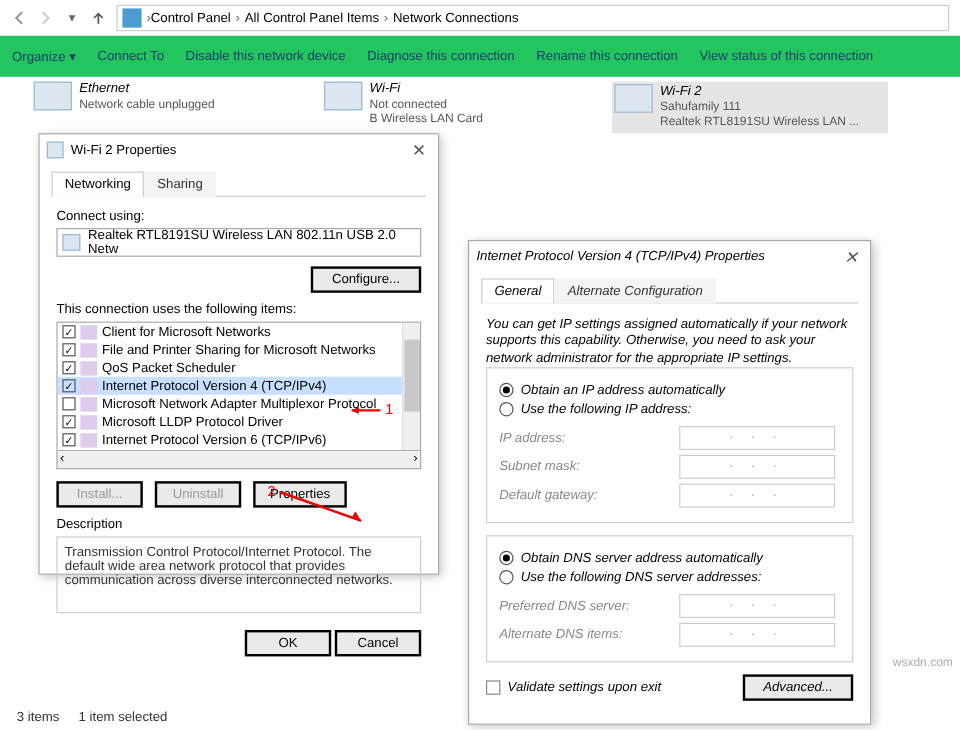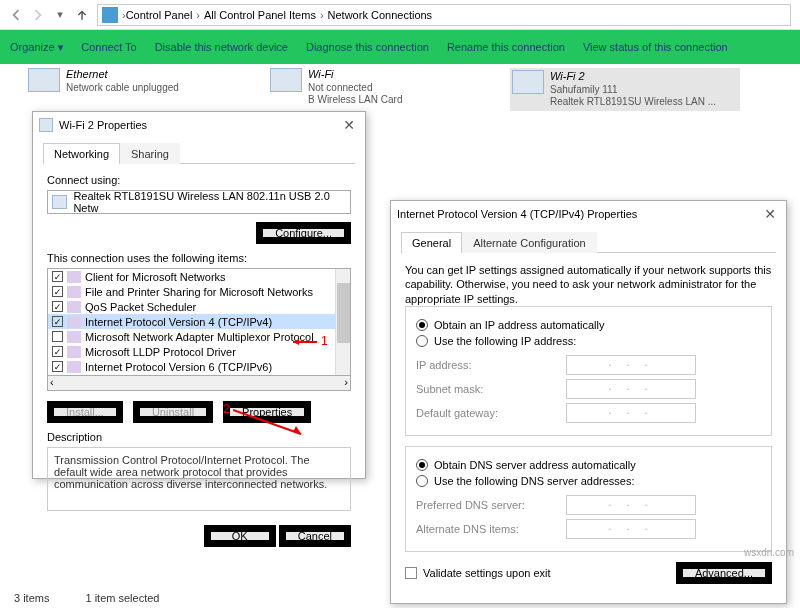--- a/index.html
+++ b/index.html
@@ -21,41 +21,41 @@
 .netlabel .s{color:#555;font-size:10px;}
 .dialog{position:absolute;background:#fff;border:1px solid #aaa;box-shadow:2px 2px 8px rgba(0,0,0,0.25);}
 .dlg-title{display:flex;align-items:center;height:26px;padding:0 6px;font-size:12px;}
 .dlg-title .x{margin-left:auto;color:#555;font-size:14px;padding:0 4px;}
 .tabs{display:flex;border-bottom:1px solid #ccc;margin:4px 10px 0;}
 .tab{padding:4px 10px;border:1px solid #ccc;border-bottom:none;background:#fff;position:relative;top:1px;}
 .tab.inact{background:#f4f4f4;border:1px solid transparent;border-bottom:none;color:#333;}
 .dlg-body{padding:10px 14px;}
 .fld{display:flex;align-items:center;height:24px;border:1px solid #aaa;padding:0 4px;margin:4px 0 8px;}
 .fld .ico{width:16px;height:14px;background:#dce6f0;border:1px solid #9cb8d4;margin-right:6px;}
-.btn{height:22px;border:7px solid #000000;background:#eaeaea;padding:0 12px;display:inline-flex;align-items:center;justify-content:center;min-width:72px;}
+.btn{height:22px;border:2px solid #000000;background:#eaeaea;padding:0 12px;display:inline-flex;align-items:center;justify-content:center;min-width:72px;}
 .btn.wide{min-width:92px;}
 .listbox{border:1px solid #aaa;height:108px;overflow:hidden;position:relative;margin-top:4px;}
 .listbox .row{display:flex;align-items:center;height:15px;padding-left:4px;gap:4px;}
 .listbox .row.sel{background:#c8e0ff;}
 .cb{width:11px;height:11px;border:1px solid #555;display:inline-flex;align-items:center;justify-content:center;font-size:9px;}
 .sm-ico{width:14px;height:12px;background:#dce;display:inline-block;}
 .scrollbar{position:absolute;right:0;top:0;width:15px;height:100%;background:#f0f0f0;border-left:1px solid #ddd;}
 .scrollbar .thumb{position:absolute;left:1px;width:13px;background:#c8c8c8;}
 .hscroll{height:15px;border:1px solid #aaa;border-top:none;background:#f0f0f0;position:relative;}
 .descbox{border:1px solid #ccc;padding:6px;margin-top:4px;height:64px;color:#333;}
 .grp{border:1px solid #d0d0d0;position:relative;margin:10px 0;padding:12px 10px 10px;}
 .radio{width:12px;height:12px;border:1px solid #555;border-radius:50%;display:inline-flex;align-items:center;justify-content:center;margin-right:6px;}
 .radio.on::after{content:"";width:6px;height:6px;background:#000;border-radius:50%;}
 .cbx{width:12px;height:12px;border:1px solid #888;display:inline-block;margin-right:6px;}
 .iprow{display:flex;align-items:center;height:24px;color:#888;}
 .iprow .lbl{width:150px;}
 .ipinput{border:1px solid #ccc;width:130px;height:20px;color:#aaa;text-align:center;letter-spacing:6px;}
 .arrow{position:absolute;pointer-events:none;}
 .redtxt{color:#e00;font-size:12px;position:absolute;}
-.status{position:absolute;left:14px;bottom:4px;display:flex;gap:36px;color:#333;}
+.status{position:absolute;left:14px;bottom:4px;display:flex;gap:16px;color:#333;}
 .watermark{position:absolute;right:6px;bottom:26px;color:#aaa;font-size:10px;}
 </style>
 </head>
 <body>
 
 <div class="navbar">
   <div class="navbtn">
       <svg viewBox="0 0 10 10">
         <path d="M7 1L3 5l4 4" fill="none" stroke="#999" stroke-width="1.5"></path>
       </svg>
@@ -196,21 +196,21 @@
     <svg class="arrow" style="left:200px;top:292px;width:80px;height:40px;">
         <path d="M0 6 L68 30" stroke="#e00" stroke-width="2"></path>
         <path d="M68 30 l-8 -2 l3 -6 z" fill="#e00"></path>
       </svg>
     <svg class="arrow" style="left:256px;top:226px;width:30px;height:10px;">
         <path d="M28 4 L4 4" stroke="#e00" stroke-width="2"></path>
         <path d="M4 4 l6 -3 v6 z" fill="#e00"></path>
       </svg>
   </div>
 
-  <div class="dialog" style="left:390px;top:136px;width:397px;height:404px;">
+  <div class="dialog" style="left:390px;top:136px;width:336px;height:404px;font-style:italic;">
     <div class="dlg-title">
       <span>Internet Protocol Version 4 (TCP/IPv4) Properties</span>
       <span class="x">✕</span>
     </div>
     <div class="tabs">
       <div class="tab">General</div>
       <div class="tab inact">Alternate Configuration</div>
     </div>
     <div class="dlg-body">
       <div style="line-height:1.3;">You can get IP settings assigned automatically if your network supports this capability. Otherwise, you need to ask your network administrator for the appropriate IP settings.</div>

